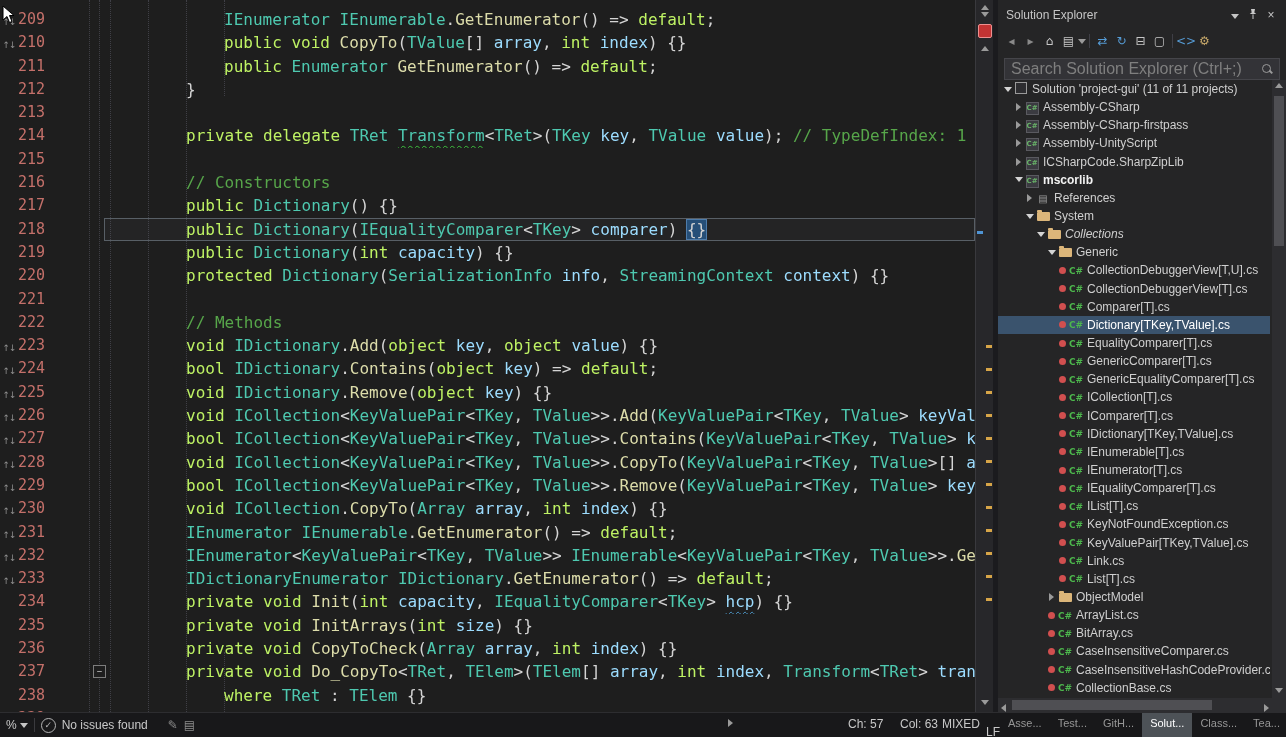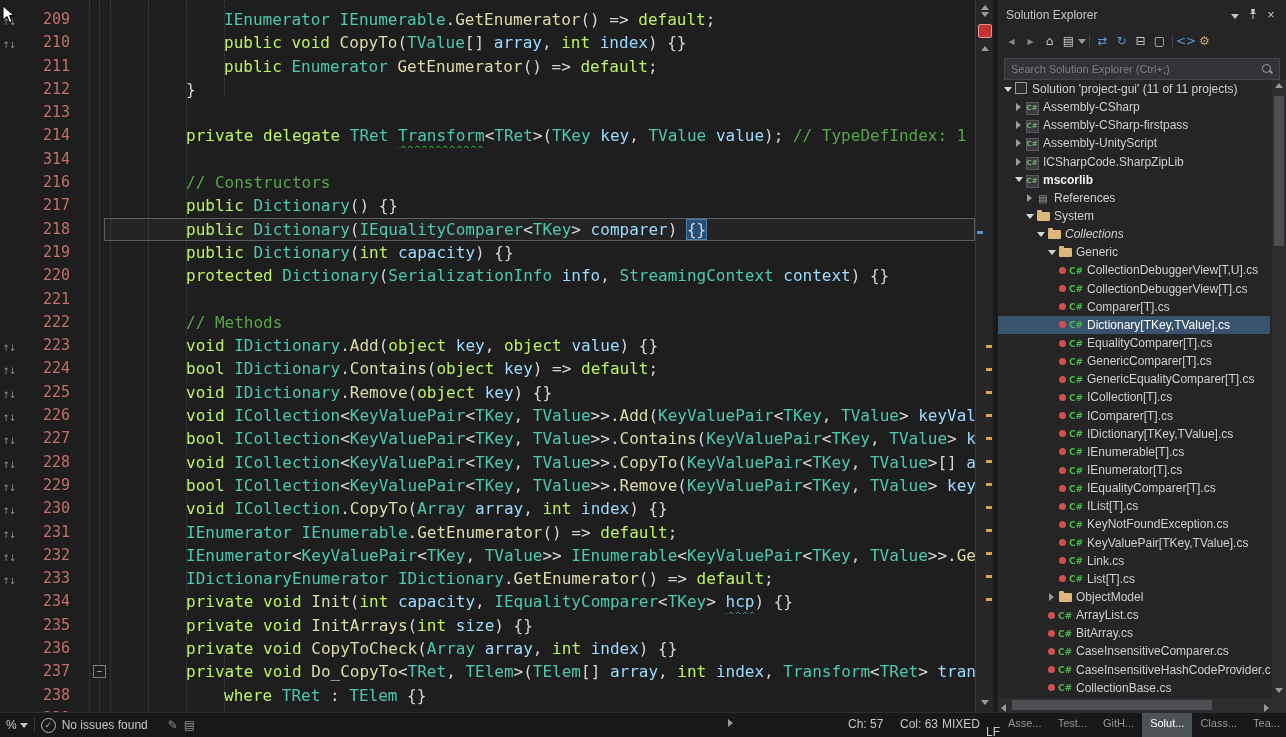--- a/index.html
+++ b/index.html
@@ -6,21 +6,21 @@
   body{width:1286px;height:737px;position:relative;overflow:hidden;
        font-family:"Liberation Sans",sans-serif;-webkit-font-smoothing:antialiased;}
 
   
   #editor{position:absolute;left:0;top:0;width:975px;height:712px;background:#1e1e1e;overflow:hidden;}
   #guides div{position:absolute;width:0;border-left:1px dotted #3f3f46;}
   #lines{position:absolute;left:0;top:8px;width:100%;}
   .line-row{display:flex;height:23.3px;line-height:23.3px;position:relative;}
   .gl{width:18px;flex:0 0 18px;text-align:center;}
   .glyph-ic{font-family:"DejaVu Sans",sans-serif;font-size:9px;color:#8f8f8f;letter-spacing:-1px;display:inline-block;}
-  .lnum{width:58px;flex:0 0 58px;text-align:right;padding-right:6px;box-sizing:border-box;
+  .lnum{width:58px;flex:0 0 58px;padding-right:6px;box-sizing:border-box;
         font:15px/23.3px "DejaVu Sans Mono",monospace;color:#c4706a;}
   .omar{width:28px;flex:0 0 28px;}
   .codecell{flex:1;white-space:pre;overflow:hidden;font:16px/23.3px "DejaVu Sans Mono",monospace;color:#d4d4d4;box-sizing:border-box;}
   .current .codecell{box-shadow:inset 0 0 0 1px #585f66;background:rgba(130,140,150,0.06);}
   .s-k{color:#bef264}.s-t{color:#4ec9b0}.s-m{color:#dcdcaa}.s-p{color:#9cdcfe}
   .s-c{color:#57a64a}.s-d{color:#d4d4d4}
   .s-w{color:#4ec9b0;text-decoration:underline wavy #3cc23c;text-decoration-thickness:1px;text-underline-offset:4px;}
   .s-u{color:#9cdcfe;text-decoration:underline wavy #4f9fd4;text-decoration-thickness:1px;text-underline-offset:4px;}
   .s-x{color:#d4d4d4;background:#264f78;box-shadow:0 0 0 1px #4e7cab;}
   #foldbox{position:absolute;left:93px;top:665px;width:11px;height:11px;border:1px solid #7d7d7d;background:#1e1e1e;
@@ -44,21 +44,21 @@
   
   #se{position:absolute;left:998px;top:0;width:288px;height:712px;background:#252526;color:#cccccc;font-size:12px;}
   #se-title{height:26px;display:flex;align-items:center;padding:2px 6px 0 8px;}
   #se-title .t{flex:1;color:#c5c5c5;}
   .ticon{width:18px;text-align:center;color:#c5c5c5;cursor:default;}
   .carret{display:inline-block;width:0;height:0;border-left:4px solid transparent;border-right:4px solid transparent;border-top:5px solid #c5c5c5;}
   #se-toolbar{height:26px;display:flex;align-items:center;padding:0 4px;}
   .tb{width:19px;height:20px;text-align:center;line-height:20px;font-size:12px;font-family:"DejaVu Sans",sans-serif;}
   .tbsep{width:1px;height:14px;background:#3f3f46;margin:0 3px;}
   #se-search{margin:4px 6px;height:20px;background:#333337;border:1px solid #45454a;display:flex;align-items:center;padding:0 6px;}
-  #se-search .ph{flex:1;color:#7f7f7f;font-size:11px;}
+  #se-search .ph{flex:1;color:#7f7f7f;font-size:16px;}
   .mag{width:12px;height:12px;position:relative;}
   .mag::before{content:"";position:absolute;left:1px;top:1px;width:7px;height:7px;border:1.5px solid #9a9a9a;border-radius:50%;}
   .mag::after{content:"";position:absolute;left:8px;top:8px;width:4px;height:1.5px;background:#9a9a9a;transform:rotate(45deg);}
   #tree{position:absolute;left:0;top:80px;width:272px;height:618px;overflow:hidden;}
   .trow{height:18.15px;display:flex;align-items:center;white-space:nowrap;}
   .trow.sel{background:#3a536d;}
   .exp{width:11px;flex:0 0 11px;display:flex;justify-content:center;}
   .exp .open{width:0;height:0;border-left:4px solid transparent;border-right:4px solid transparent;border-top:5px solid #d4d4d4;}
   .exp .closed{width:0;height:0;border-top:4px solid transparent;border-bottom:4px solid transparent;border-left:5px solid #9a9a9a;}
   .dot{width:7px;height:7px;border-radius:50%;background:#d14f4f;margin:0 2px;flex:0 0 7px;}
@@ -143,21 +143,21 @@
         <div class="codecell" style="padding-left: 6px;"></div>
       </div>
       <div class="line-row">
         <div class="gl"></div>
         <div class="lnum">214</div>
         <div class="omar"></div>
         <div class="codecell" style="padding-left: 82px;"><span class="s-k">private</span><span class="s-d"> </span><span class="s-k">delegate</span><span class="s-d"> </span><span class="s-t">TRet</span><span class="s-d"> </span><span class="s-w">Transform</span><span class="s-d">&lt;</span><span class="s-t">TRet</span><span class="s-d">&gt;(</span><span class="s-t">TKey</span><span class="s-d"> </span><span class="s-p">key</span><span class="s-d">, </span><span class="s-t">TValue</span><span class="s-d"> </span><span class="s-p">value</span><span class="s-d">); </span><span class="s-c">// TypeDefIndex: 1</span></div>
       </div>
       <div class="line-row">
         <div class="gl"></div>
-        <div class="lnum">314</div>
+        <div class="lnum">215</div>
         <div class="omar"></div>
         <div class="codecell" style="padding-left: 6px;"></div>
       </div>
       <div class="line-row">
         <div class="gl"></div>
         <div class="lnum">216</div>
         <div class="omar"></div>
         <div class="codecell" style="padding-left: 82px;"><span class="s-c">// Constructors</span></div>
       </div>
       <div class="line-row">

